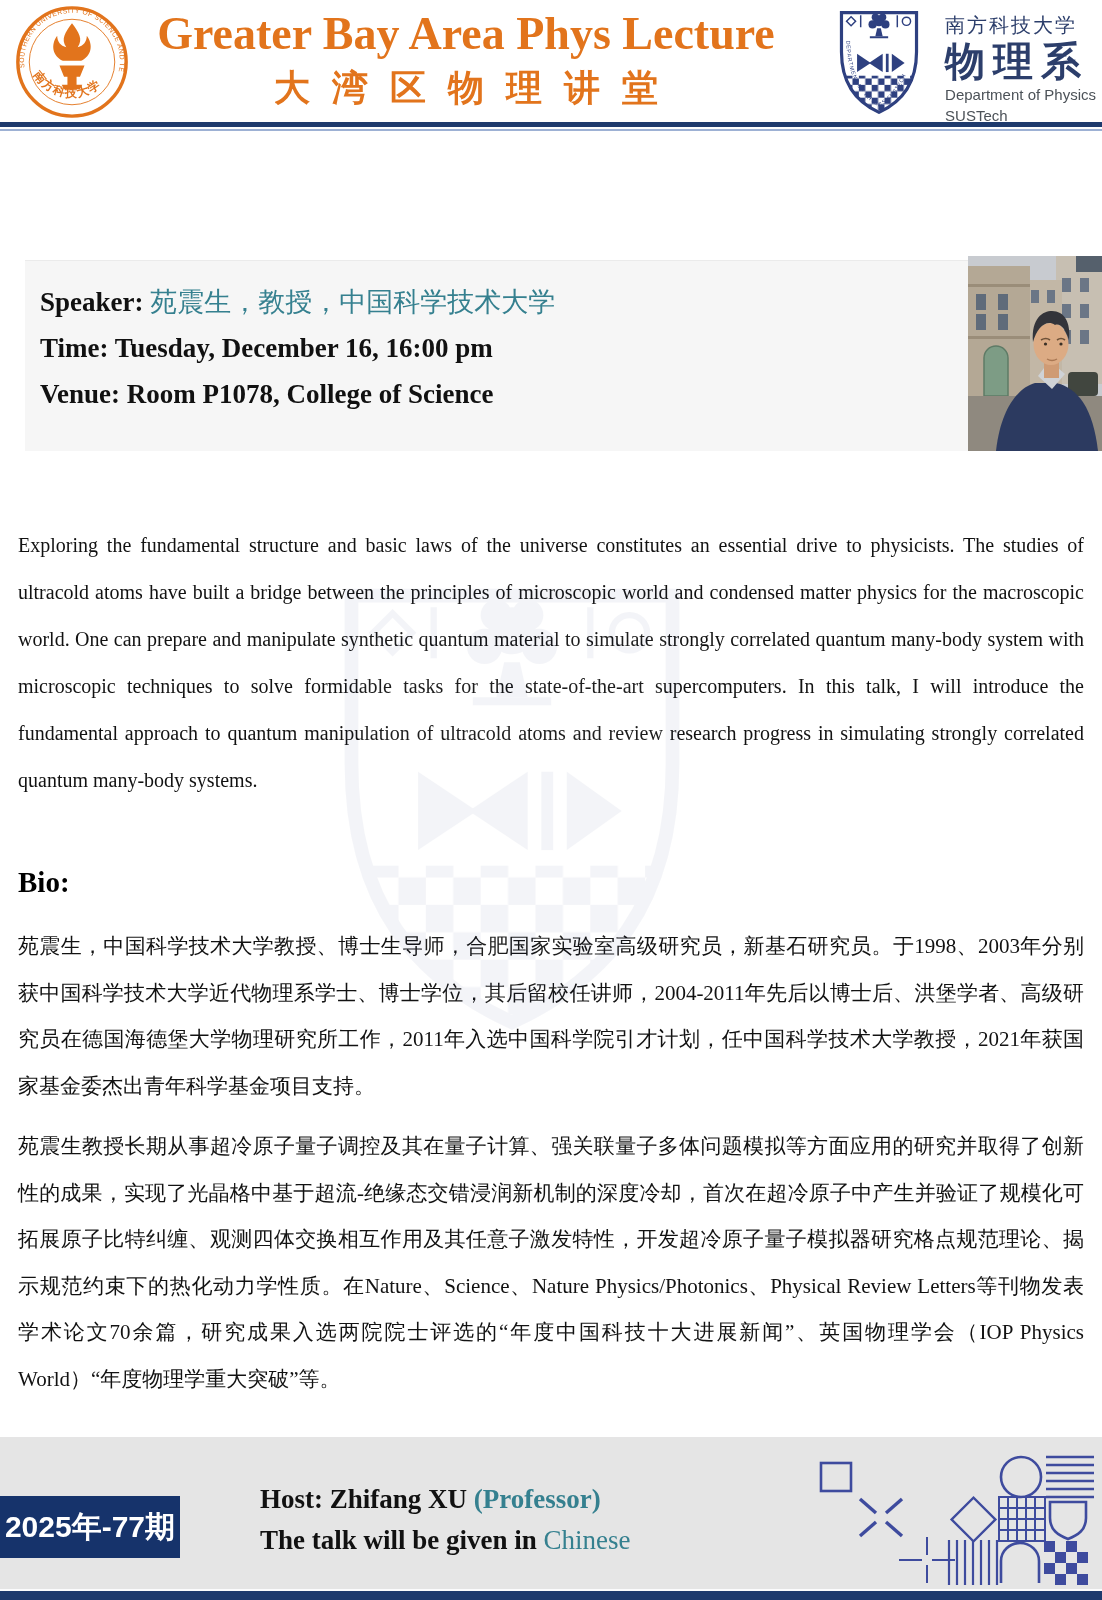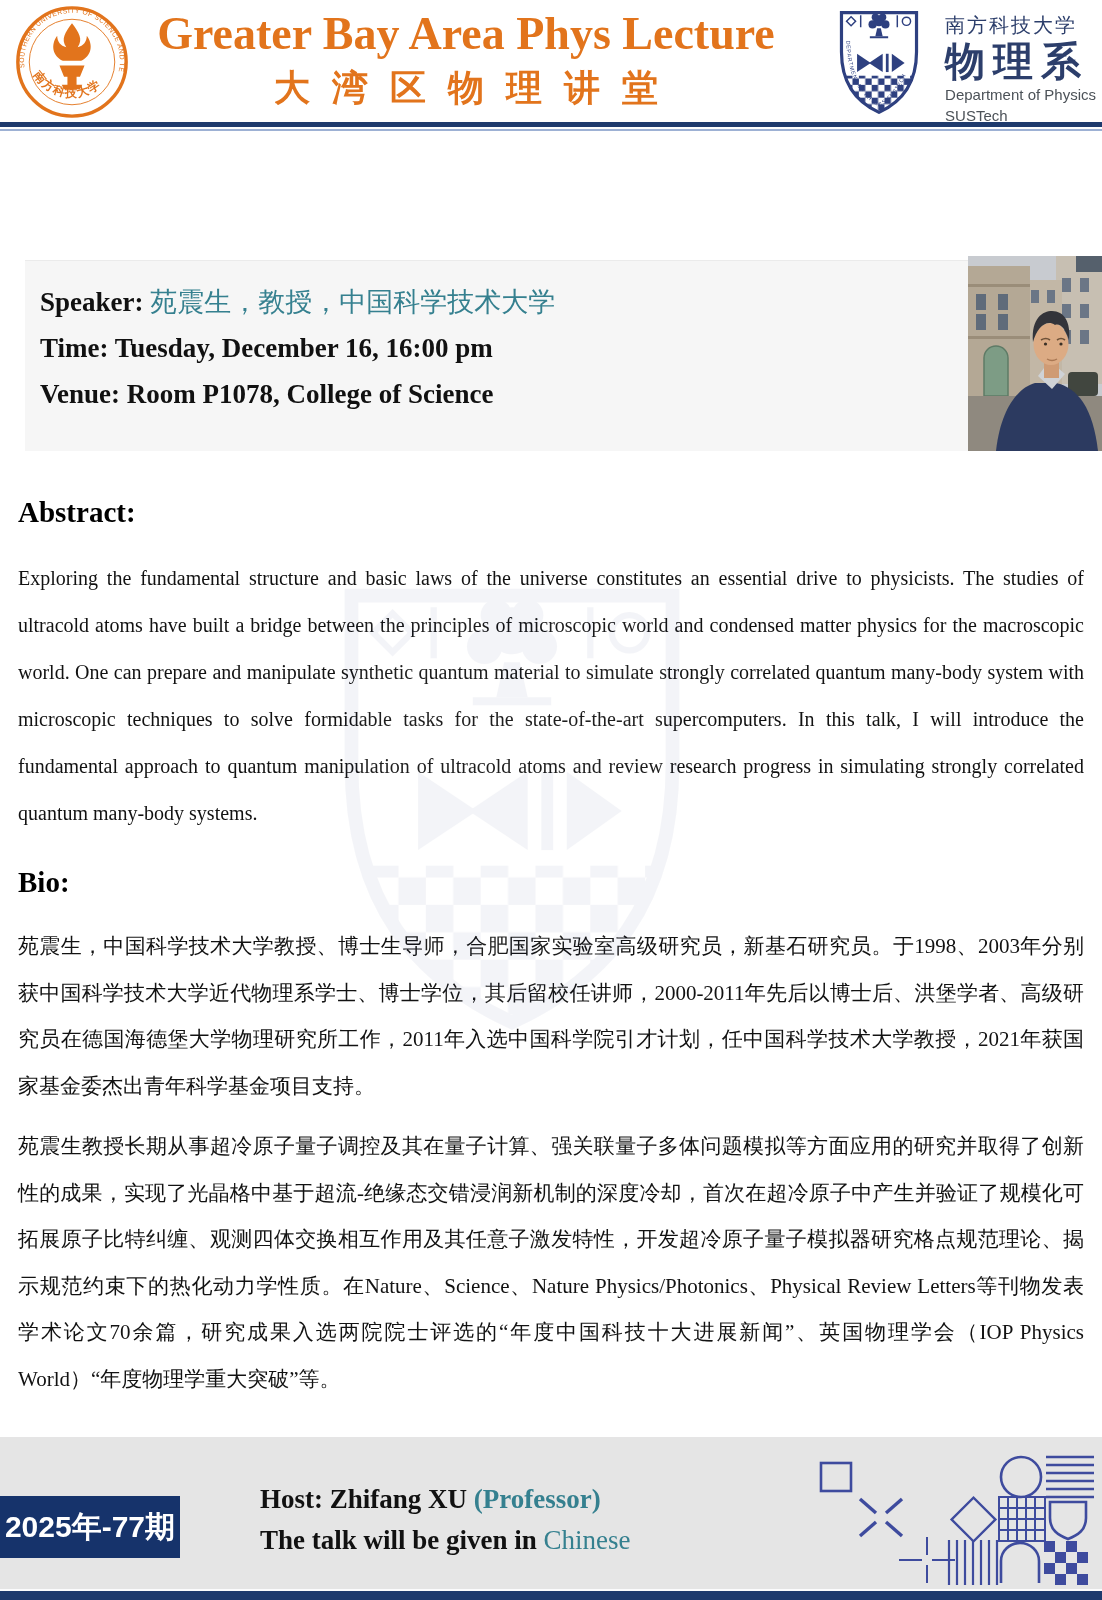--- a/index.html
+++ b/index.html
@@ -194,27 +194,26 @@
         <path d="M65,86 C63,62 75,55 84,55 C96,55 103,66 101,84 C97,72 92,67 87,69 C78,63 69,72 65,86 Z" fill="#33343a"></path>
         <path d="M73,84 q5,-3 9,0 M89,84 q4,-3 8,0" stroke="#6d5138" stroke-width="1.6" fill="none"></path>
         <circle cx="77.5" cy="88" r="1.6" fill="#3a3026"></circle>
         <circle cx="93" cy="88" r="1.6" fill="#3a3026"></circle>
         <path d="M79,103 q5,3 10,0" stroke="#a97753" stroke-width="1.4" fill="none"></path>
       </g>
     </svg>
   </div>
 
   <div class="abstract">
-    <h2 class="section-h">Abstract:</h2>
     <p>Exploring the fundamental structure and basic laws of the universe constitutes an essential drive to physicists. The studies of ultracold atoms have built a bridge between the principles of microscopic world and condensed matter physics for the macroscopic world. One can prepare and manipulate synthetic quantum material to simulate strongly correlated quantum many-body system with microscopic techniques to solve formidable tasks for the state-of-the-art supercomputers. In this talk, I will introduce the fundamental approach to quantum manipulation of ultracold atoms and review research progress in simulating strongly correlated quantum many-body systems.</p>
   </div>
 
   <div class="bio">
     <h2 class="section-h">Bio:</h2>
-    <p class="p1">苑震生，中国科学技术大学教授、博士生导师，合肥国家实验室高级研究员，新基石研究员。于1998、2003年分别获中国科学技术大学近代物理系学士、博士学位，其后留校任讲师，2000-2011年先后以博士后、洪堡学者、高级研究员在德国海德堡大学物理研究所工作，2011年入选中国科学院引才计划，任中国科学技术大学教授，2021年获国家基金委杰出青年科学基金项目支持。</p>
+    <p class="p1">苑震生，中国科学技术大学教授、博士生导师，合肥国家实验室高级研究员，新基石研究员。于1998、2003年分别获中国科学技术大学近代物理系学士、博士学位，其后留校任讲师，2004-2011年先后以博士后、洪堡学者、高级研究员在德国海德堡大学物理研究所工作，2011年入选中国科学院引才计划，任中国科学技术大学教授，2021年获国家基金委杰出青年科学基金项目支持。</p>
     <p class="p2">苑震生教授长期从事超冷原子量子调控及其在量子计算、强关联量子多体问题模拟等方面应用的研究并取得了创新性的成果，实现了光晶格中基于超流-绝缘态交错浸润新机制的深度冷却，首次在超冷原子中产生并验证了规模化可拓展原子比特纠缠、观测四体交换相互作用及其任意子激发特性，开发超冷原子量子模拟器研究格点规范理论、揭示规范约束下的热化动力学性质。在Nature、Science、Nature Physics/Photonics、Physical Review Letters等刊物发表学术论文70余篇，研究成果入选两院院士评选的“年度中国科技十大进展新闻”、英国物理学会（IOP Physics World）“年度物理学重大突破”等。</p>
   </div>
 
   <svg class="watermark" viewBox="0 0 100 118">
     <use href="#shieldSym" x="0" y="0" width="100" height="118"></use>
   </svg>
 
   <div class="footer">
     <div class="issue">2025年-77期</div>
 

